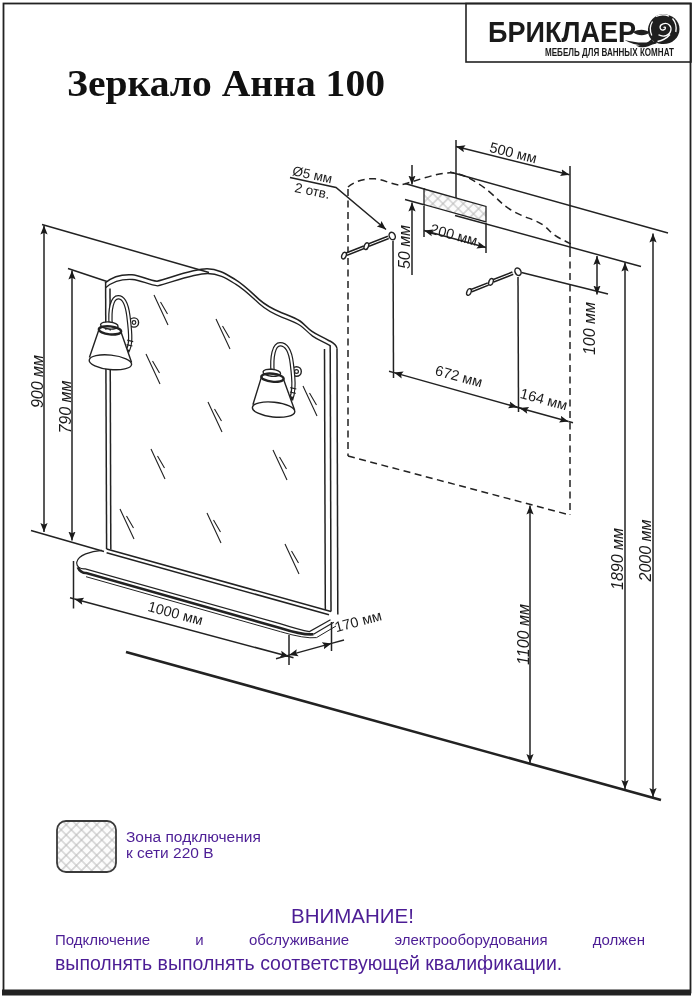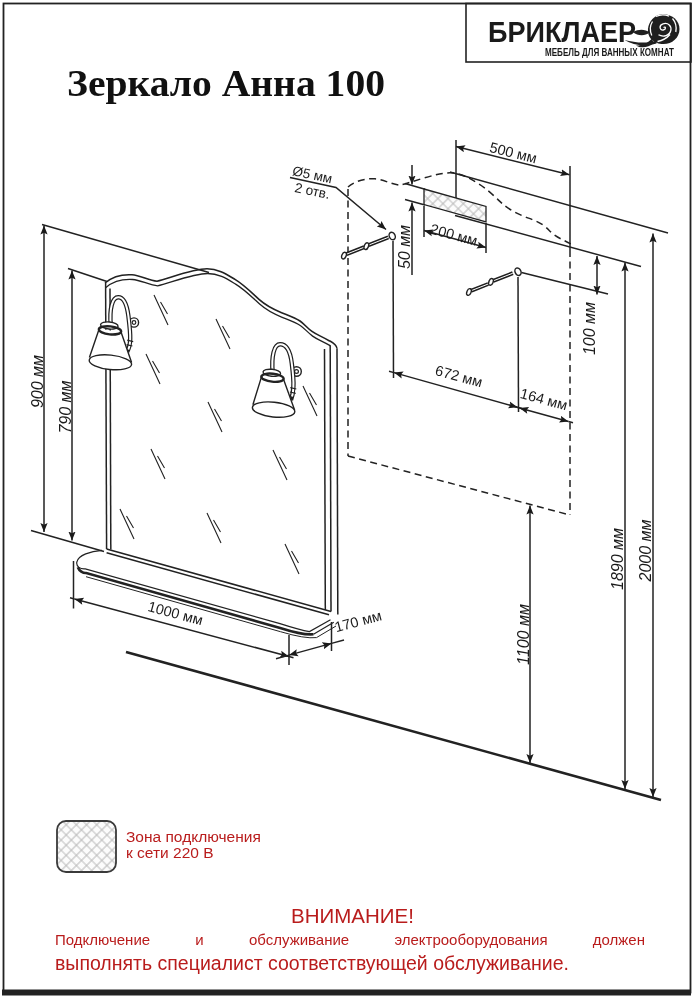--- a/index.html
+++ b/index.html
@@ -1,19 +1,19 @@
 <!DOCTYPE html>
 <html><head>
 <meta charset="utf-8">
 <style>
   html,body{margin:0;padding:0;background:#fff;}
   #page{position:relative;transform:translateZ(0);width:697px;height:1000px;background:#fff;overflow:hidden;
         font-family:"Liberation Sans",sans-serif;}
   svg{position:absolute;left:0;top:0;}
-  .ht{position:absolute;color:#b91c1c;}
+  .ht{position:absolute;color:#4c1d95;}
 </style>
 </head>
 <body>
 <div id="page">
 <svg width="697" height="1000" viewBox="0 0 697 1000">
 <defs>
   <marker id="ae" markerUnits="userSpaceOnUse" markerWidth="11" markerHeight="8" refX="9" refY="4" orient="auto">
           <path d="M9,4 L0,0.4 L1.7,4 L0,7.6 Z" fill="#1a1a1a"></path>
         </marker>
   <marker id="as" markerUnits="userSpaceOnUse" markerWidth="11" markerHeight="8" refX="0.5" refY="4" orient="auto">
@@ -252,15 +252,15 @@
 
   <text x="545" y="55.5" font-weight="bold" font-size="10" textLength="129" lengthAdjust="spacingAndGlyphs" fill="#1a1a1a" stroke="none">МЕБЕЛЬ ДЛЯ ВАННЫХ КОМНАТ</text>
 </g>
 </svg>
 
 <div class="ht" style="left:126px;top:828.5px;font-size:15.5px;line-height:16.8px;">Зона подключения<br>к сети 220 В</div>
 
 <div class="ht" style="left:4px;top:903.5px;width:697px;text-align:center;font-size:20.5px;">ВНИМАНИЕ!</div>
 
 <div class="ht" style="left:55px;top:928px;width:590px;font-size:15px;line-height:23.5px;text-align:justify;text-align-last:justify;">Подключение&nbsp; и&nbsp; обслуживание&nbsp; электрооборудования&nbsp; должен</div>
-<div class="ht" style="left:55px;top:952px;width:590px;font-size:19.5px;">выполнять специалист соответствующей обслуживание.</div>
+<div class="ht" style="left:55px;top:952px;width:590px;font-size:19.5px;">выполнять выполнять соответствующей квалификации.</div>
 
 </div>
 
 </body></html>

